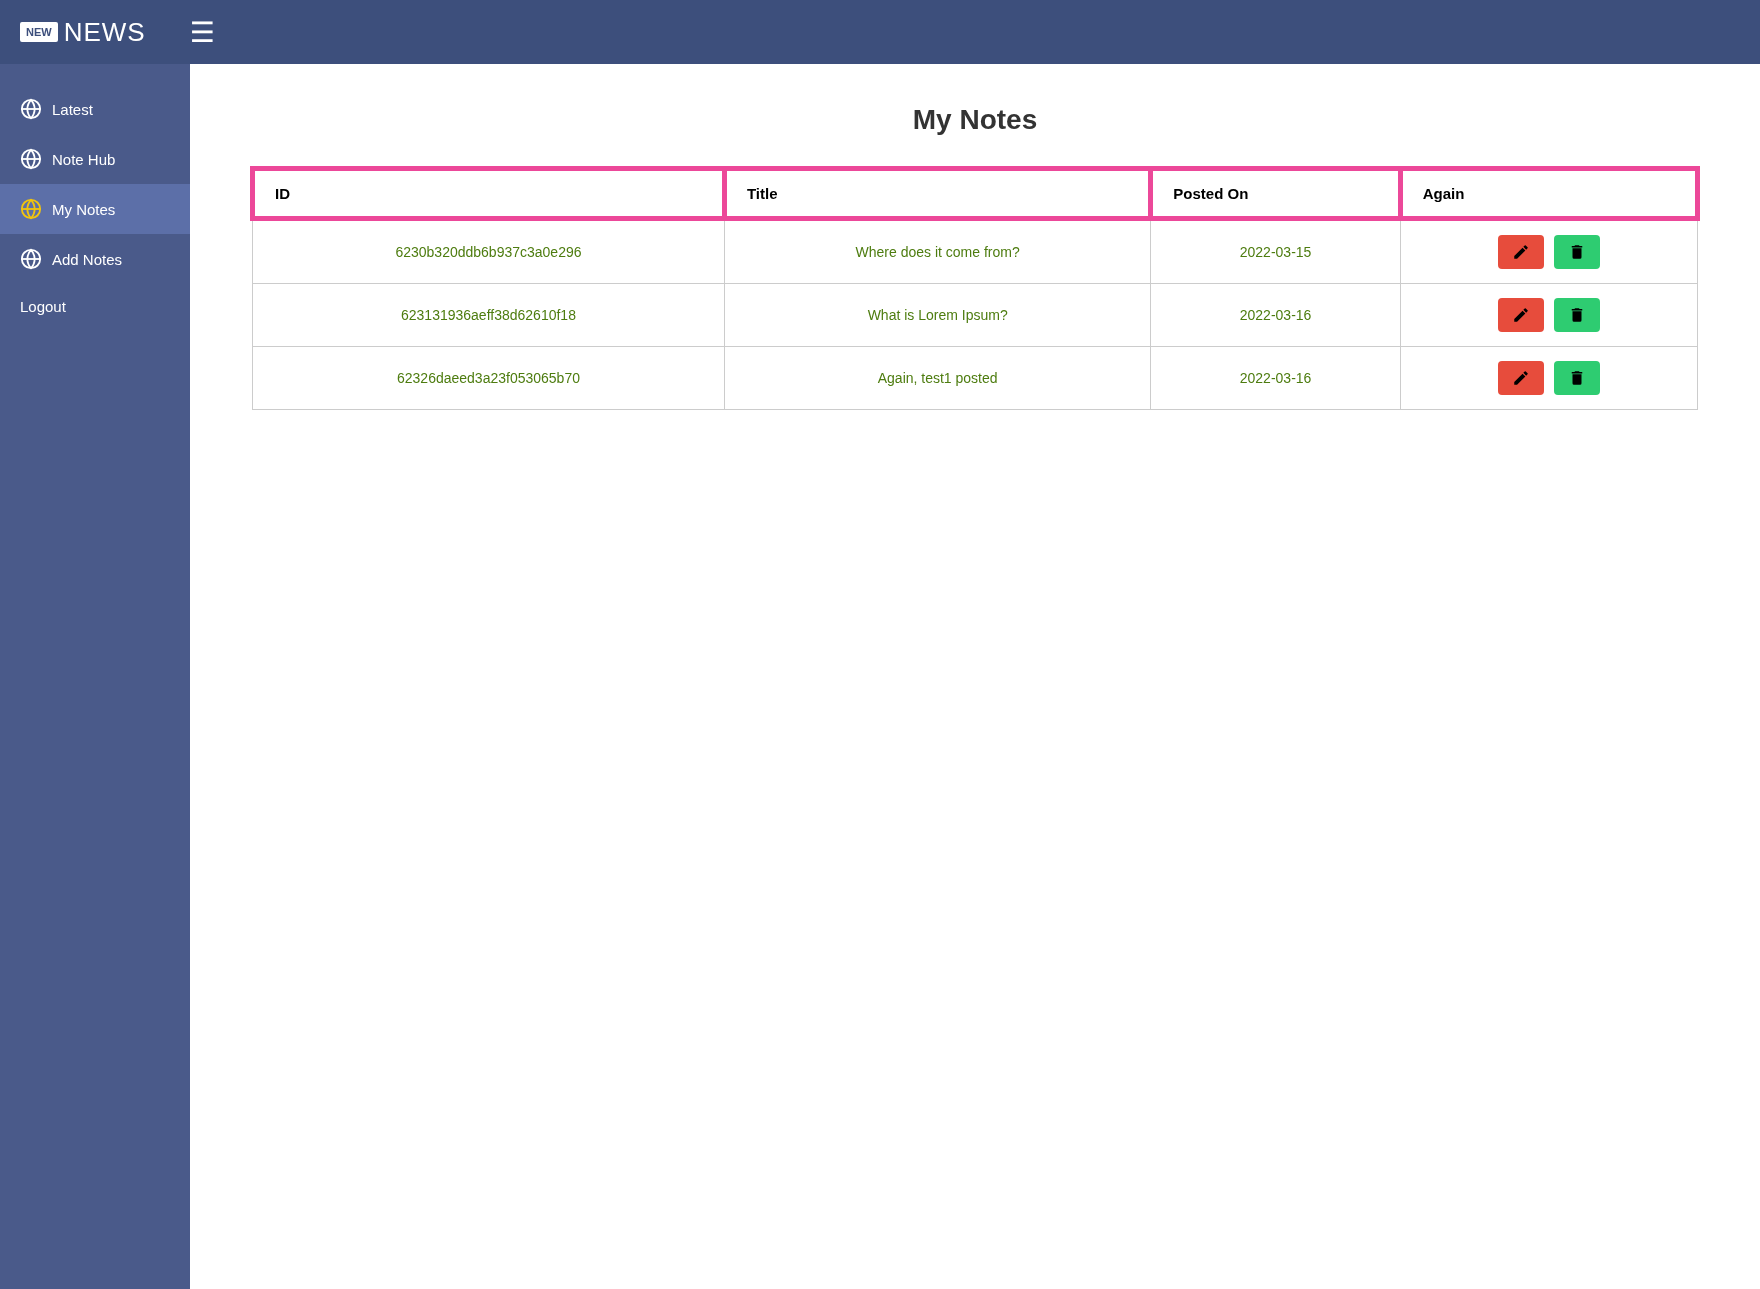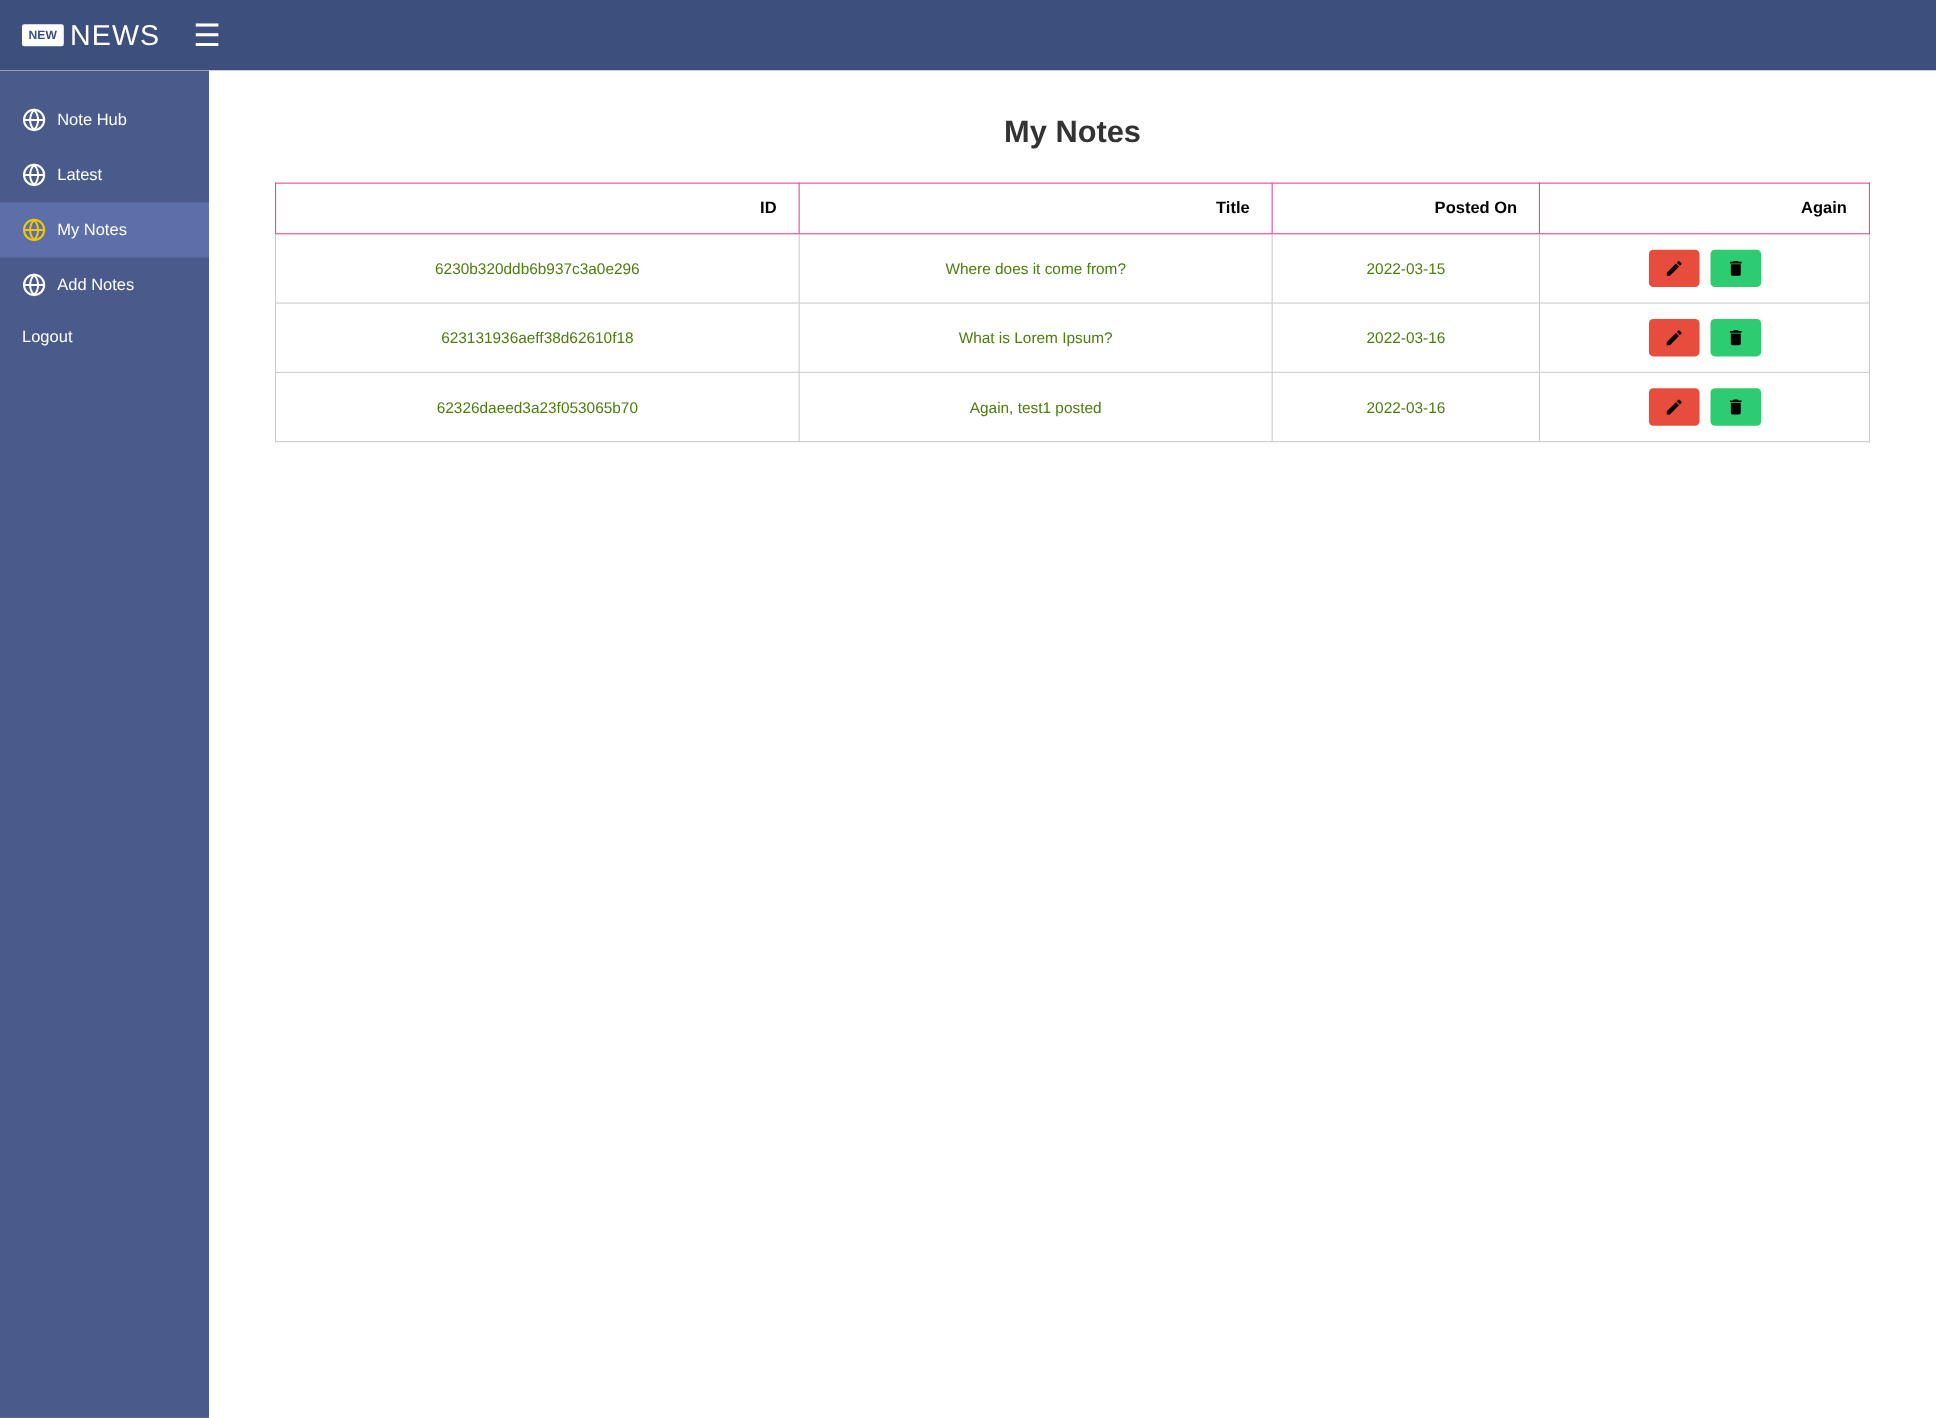--- a/index.html
+++ b/index.html
@@ -5,21 +5,21 @@
     * { margin: 0; padding: 0; box-sizing: border-box; }
     body { font-family: Arial, sans-serif; display: flex; flex-direction: column; height: 100vh; background: #fff; }
 
     
     .navbar {
       background-color: #3d4f7c;
       height: 64px;
       display: flex;
       align-items: center;
       padding: 0 20px;
-      gap: 20px;
+      gap: 34px;
       flex-shrink: 0;
     }
     .logo-box {
       display: flex;
       align-items: center;
       gap: 6px;
     }
     .logo-new {
       background: #fff;
       color: #3d4f7c;
@@ -99,24 +99,24 @@
     }
 
     
     .notes-table {
       width: 100%;
       border-collapse: collapse;
       border: 1px solid #ccc;
     }
     .notes-table th {
       padding: 14px 20px;
-      border: 1px solid #ec4899;
+      border: 5px solid #ec4899;
       font-weight: 700;
       font-size: 15px;
-      text-align: right;
+      text-align: left;
       background: #fff;
     }
     .notes-table td {
       padding: 14px 20px;
       border: 1px solid #ccc;
       text-align: center;
       font-size: 14px;
       color: #4d7c0f;
     }
     .modify-cell {
@@ -165,30 +165,30 @@
 <div class="layout">
 
   <nav class="sidebar">
 
     <div class="sidebar-item">
       <svg class="globe-icon" viewBox="0 0 24 24" fill="none" stroke="#fff" stroke-width="2">
         <circle cx="12" cy="12" r="10"></circle>
           <line x1="2" y1="12" x2="22" y2="12"></line>
           <path d="M12 2a15.3 15.3 0 0 1 4 10 15.3 15.3 0 0 1-4 10 15.3 15.3 0 0 1-4-10 15.3 15.3 0 0 1 4-10z"></path>
       </svg>
-      <span>Note Hub</span>
+      <span>Latest</span>
     </div>
 
     <div class="sidebar-item">
       <svg class="globe-icon" viewBox="0 0 24 24" fill="none" stroke="#fff" stroke-width="2">
         <circle cx="12" cy="12" r="10"></circle>
           <line x1="2" y1="12" x2="22" y2="12"></line>
           <path d="M12 2a15.3 15.3 0 0 1 4 10 15.3 15.3 0 0 1-4 10 15.3 15.3 0 0 1-4-10 15.3 15.3 0 0 1 4-10z"></path>
       </svg>
-      <span>Latest</span>
+      <span>Note Hub</span>
     </div>
 
     <div class="sidebar-item active">
       <svg class="globe-icon" viewBox="0 0 24 24" fill="none" stroke="#f1c40f" stroke-width="2">
         <circle cx="12" cy="12" r="10"></circle>
           <line x1="2" y1="12" x2="22" y2="12"></line>
           <path d="M12 2a15.3 15.3 0 0 1 4 10 15.3 15.3 0 0 1-4 10 15.3 15.3 0 0 1-4-10 15.3 15.3 0 0 1 4-10z"></path>
       </svg>
       <span>My Notes</span>
     </div>

